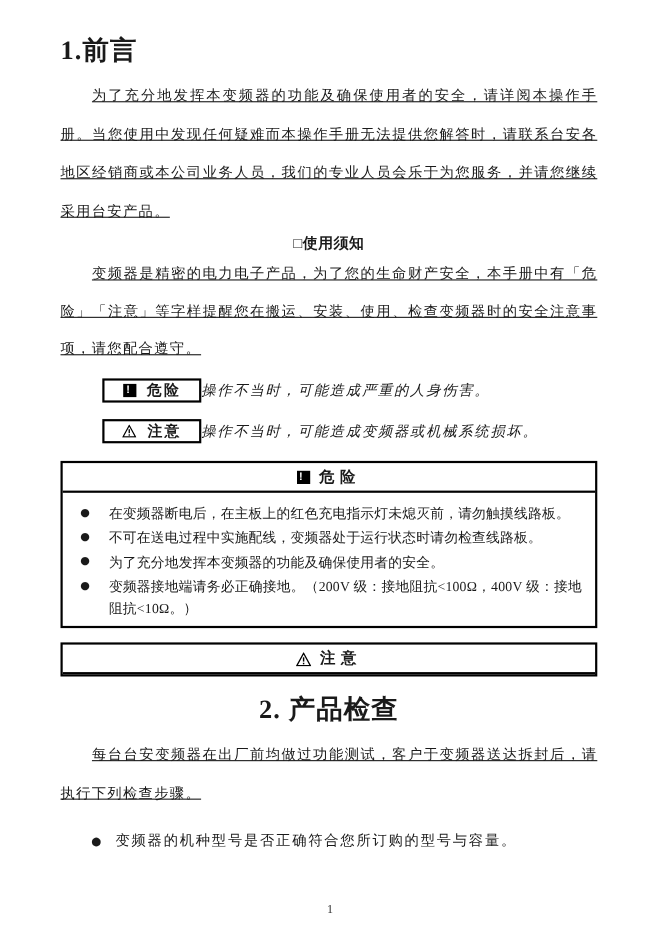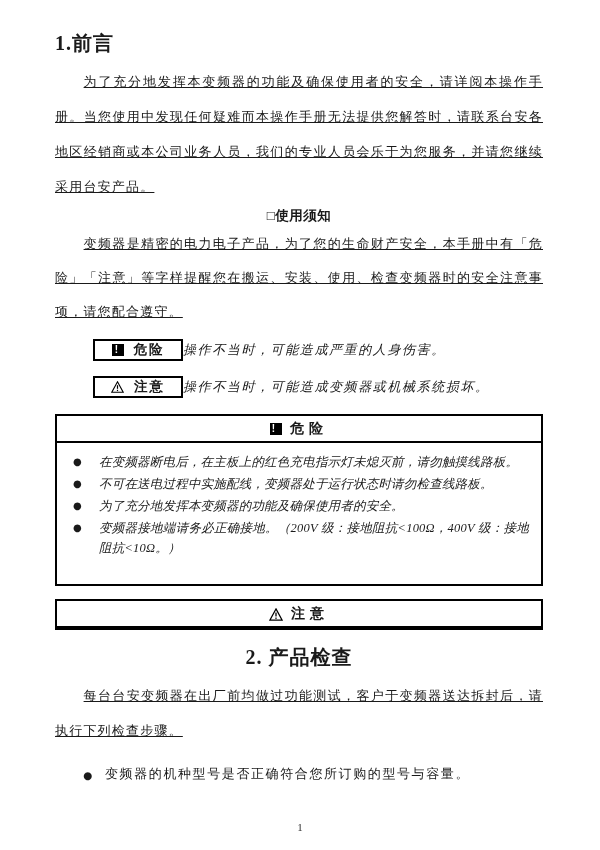--- a/index.html
+++ b/index.html
@@ -7,21 +7,21 @@
   body { font-family: "Liberation Serif", "DejaVu Serif", serif; color: #1a1a1a; }
   .page {
     position: relative;
     width: 600px; height: 850px;
     margin: 0 auto;
     background: #ffffff;
     padding: 30px 57px 0 55px;
     overflow: hidden;
   }
   .sec-title {
-    font-size: 20px;
+    font-size: 24px;
     font-weight: bold;
     letter-spacing: 1px;
     margin-bottom: 7px;
   }
   .para {
     font-size: 13px;
     line-height: 35px;
     text-align: justify;
     letter-spacing: 1.2px;
     text-indent: 2.2em;
@@ -65,21 +65,21 @@
   
   .wbox { border: 2px solid #000; margin-top: 16px; }
   .wbox.caution-big { margin-top: 13px; }
   .wbox-head {
     display: flex; align-items: center; justify-content: center;
     gap: 8px;
     padding: 4px 0 3px 0;
     border-bottom: 2px solid #000;
     font-weight: bold; font-size: 14px; letter-spacing: 5px;
   }
-  .wbox-items { padding: 7px 12px 24px 16px; font-style: italic; }
+  .wbox-items { padding: 7px 12px 4px 16px; }
   .witem { display: flex; font-size: 12.5px; line-height: 20px; margin: 2px 0; letter-spacing: 0.2px; text-align: justify; }
   .wbox.caution-big .witem { line-height: 21px; margin: 3px 0; }
   .bullet {
     flex: 0 0 26px;
     font-size: 10px; line-height: inherit;
     font-family: "DejaVu Sans", sans-serif;
   }
   .bullet::before { content: "●"; }
 
   .sec2-title { margin-top: 14px; text-align: center; }

